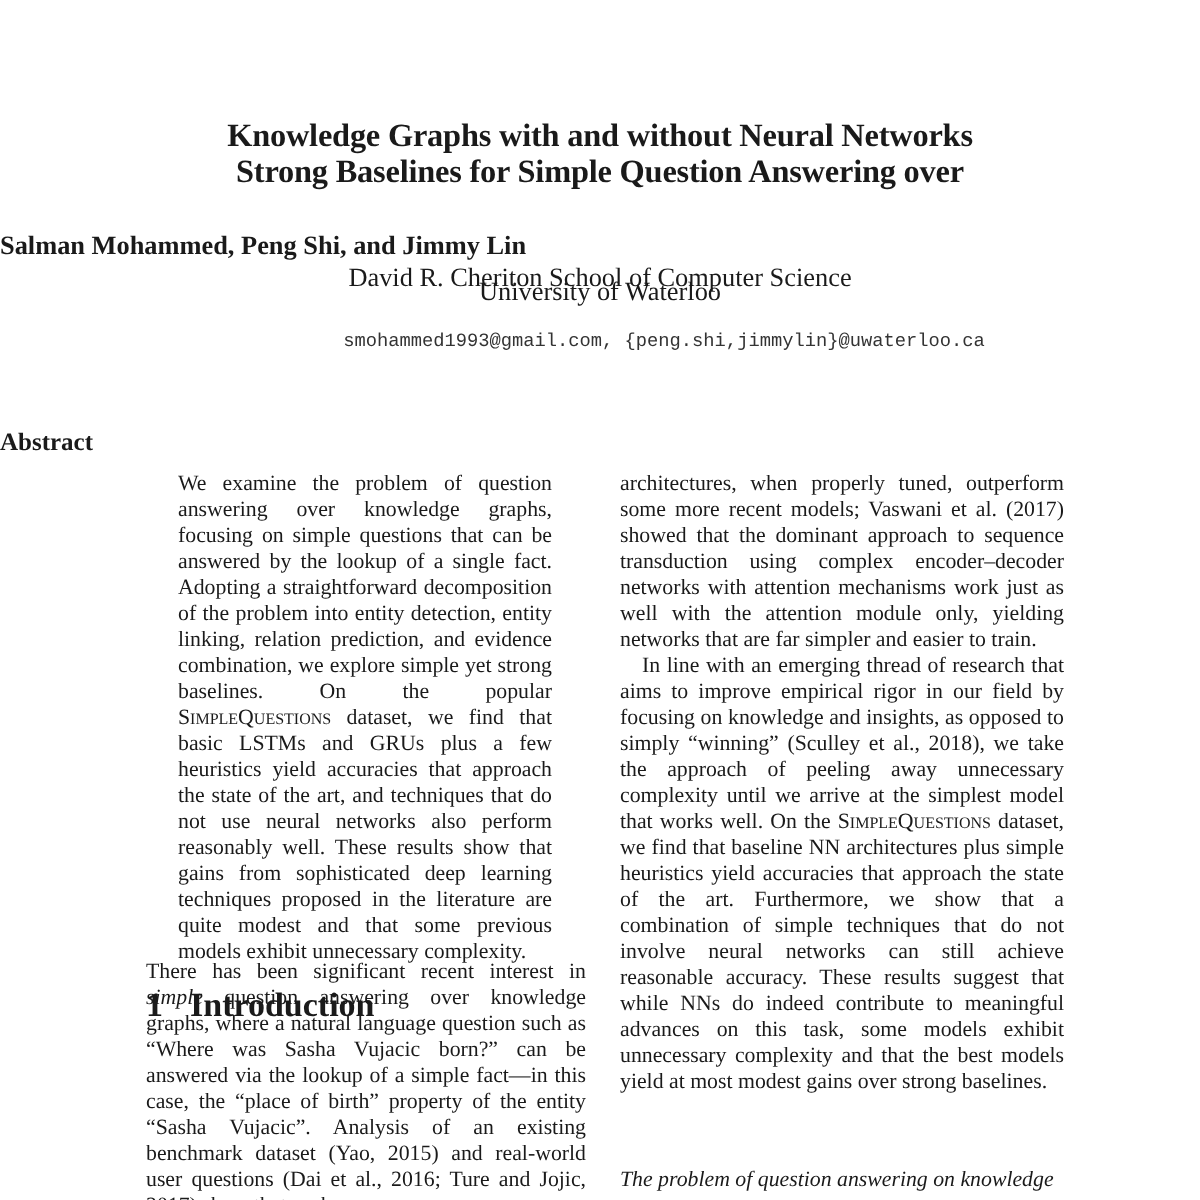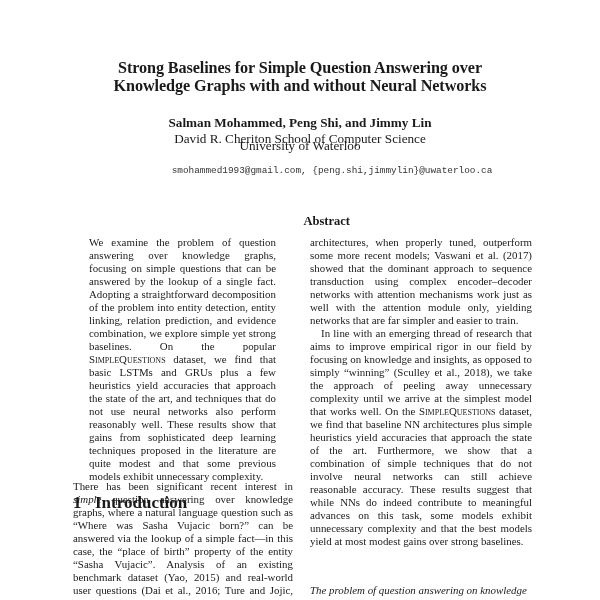--- a/index.html
+++ b/index.html
@@ -1,48 +1,48 @@
 <!DOCTYPE html>
 <html><head>
 <meta charset="utf-8">
 <style>
   html, body { margin: 0; padding: 0; background: #ffffff; }
   body { width: 600px; height: 600px; overflow: hidden; position: relative;
          font-family: "Liberation Serif", "DejaVu Serif", serif; color: #1a1a1a; }
   .title { position: absolute; left: 0; width: 600px; top: 60px; text-align: center;
            font-weight: bold; font-size: 16.2px; line-height: 17.5px; letter-spacing: -0.1px; }
-  .authors { position: absolute; left: 0; width: 600px; top: 115px; text-align: center;
+  .authors { position: absolute; left: 0; width: 600px; top: 115px; 
              font-weight: bold; font-size: 13.2px; line-height: 16px; }
   .affil { position: absolute; left: 0; width: 600px; text-align: center; font-size: 13.2px; line-height: 16px; }
   .affil.a1 { top: 131px; }
   .affil.a2 { top: 138px; }
   .emails { position: absolute; left: 0; width: 600px; top: 165px; text-align: center;
             font-family: "Liberation Mono", "DejaVu Sans Mono", monospace; font-size: 9.4px; color: #333; margin-left: 32px; }
-  .abstract-h { position: absolute; left: 0; width: 350px; top: 214px; text-align: right;
+  .abstract-h { position: absolute; left: 0; width: 350px; top: 214px; text-align: left;
                 font-weight: bold; font-size: 12.5px; }
   .col { position: absolute; font-size: 10.9px; line-height: 13px; text-align: justify; }
   .col p { margin: 0; }
   .abs { left: 89px; width: 187px; top: 236px; }
   .left { left: 73px; width: 220px; top: 480px; }
   .right { left: 310px; width: 222px; top: 236px; }
   .right p.indent { text-indent: 11px; }
   .sc { font-variant: small-caps; }
   .sec { position: absolute; font-weight: bold; font-size: 17px; margin-top: 40px; }
   .sec .num { display: inline-block; width: 22px; }
   .sec.s1 { left: 73px; top: 453px; }
   .sec.s2 { left: 310px; top: 558px; }
   .rw-body { position: absolute; left: 310px; width: 222px; top: 582px; font-size: 10.9px; line-height: 16.2px; font-style: italic; }
   .line-last { text-align-last: left; }
 </style>
 </head>
 <body>
 
 <div class="title">
+  <div>Knowledge Graphs with and without Neural Networks</div>
   <div>Strong Baselines for Simple Question Answering over</div>
-  <div>Knowledge Graphs with and without Neural Networks</div>
 </div>
 
 <div class="authors">Salman Mohammed, Peng Shi, and Jimmy Lin</div>
 <div class="affil a1">David R. Cheriton School of Computer Science</div>
 <div class="affil a2">University of Waterloo</div>
 <div class="emails">smohammed1993@gmail.com, {peng.shi,jimmylin}@uwaterloo.ca</div>
 
 <div class="abstract-h">Abstract</div>
 <div class="col abs">
   <p class="line-last"><span>We examine the problem of question answering over knowledge graphs, focusing on simple questions that can be answered by the lookup of a single fact. Adopting a straightforward decomposition of the problem into entity detection, entity linking, relation prediction, and evidence combination, we explore simple yet strong baselines. On the popular </span><span class="sc">SimpleQuestions</span><span> dataset, we find that basic LSTMs and GRUs plus a few heuristics yield accuracies that approach the state of the art, and techniques that do not use neural networks also perform reasonably well. These results show that gains from sophisticated deep learning techniques proposed in the literature are quite modest and that some previous models exhibit unnecessary complexity.</span></p>

